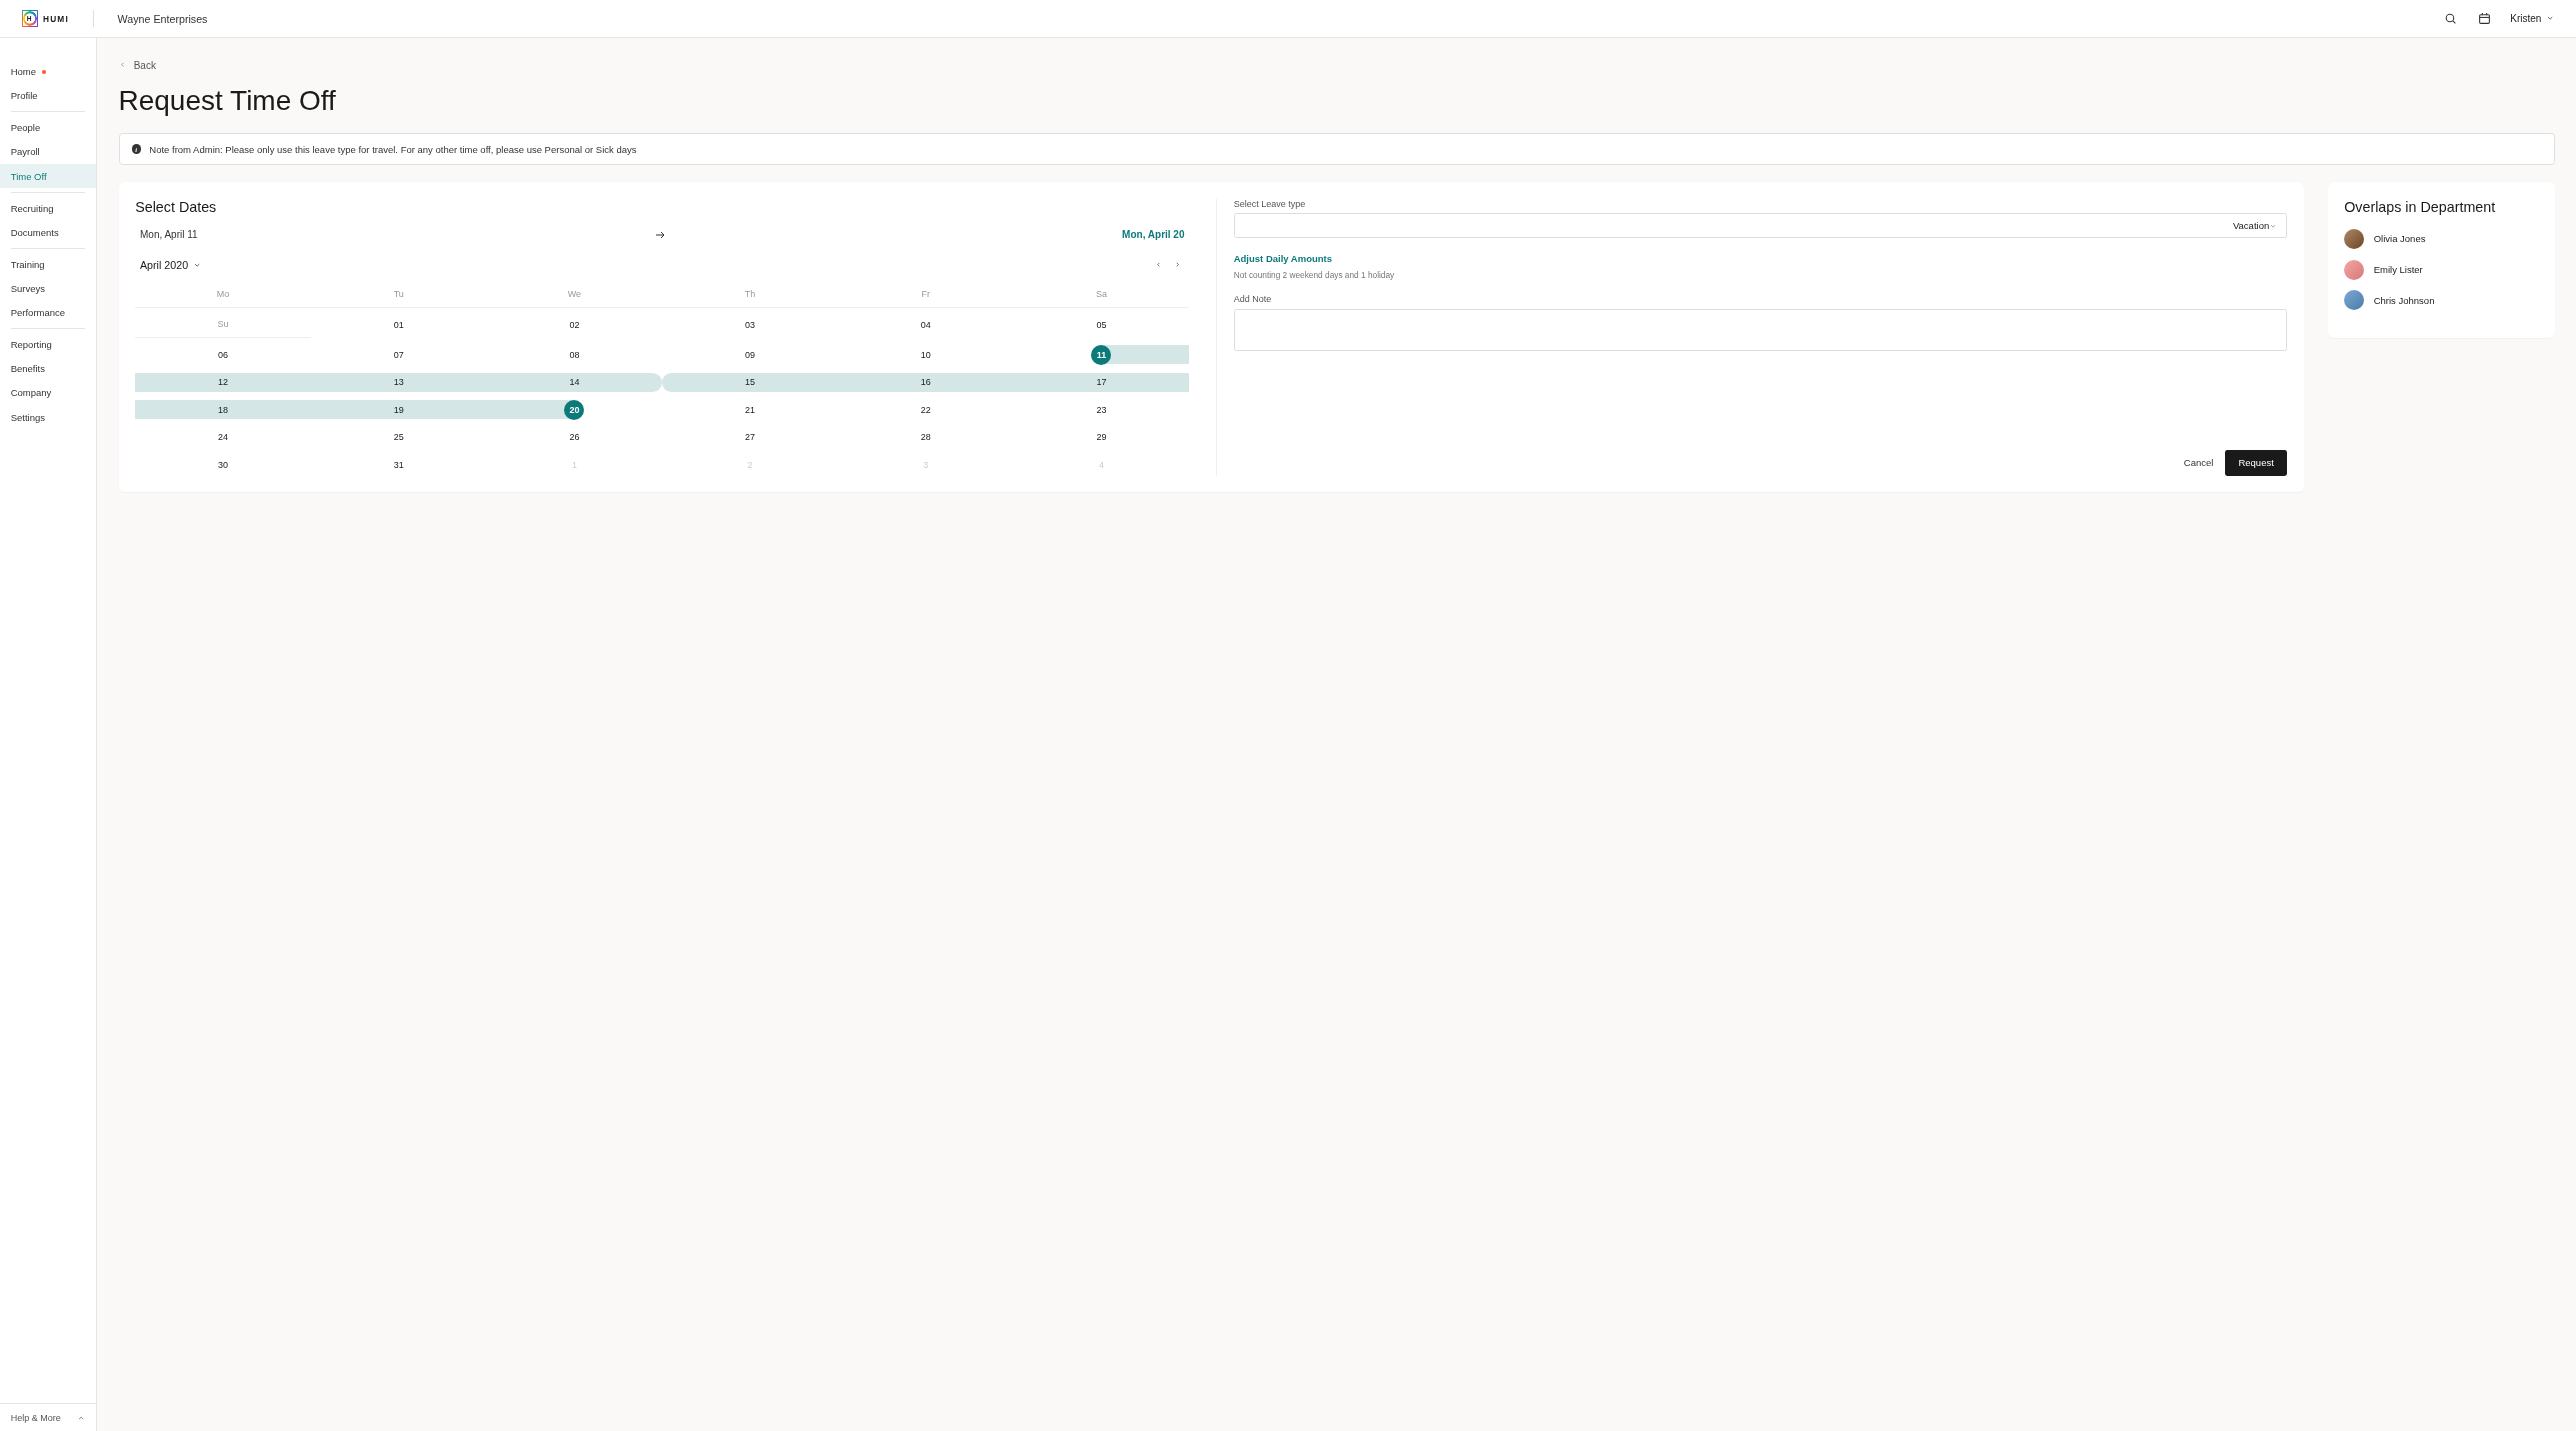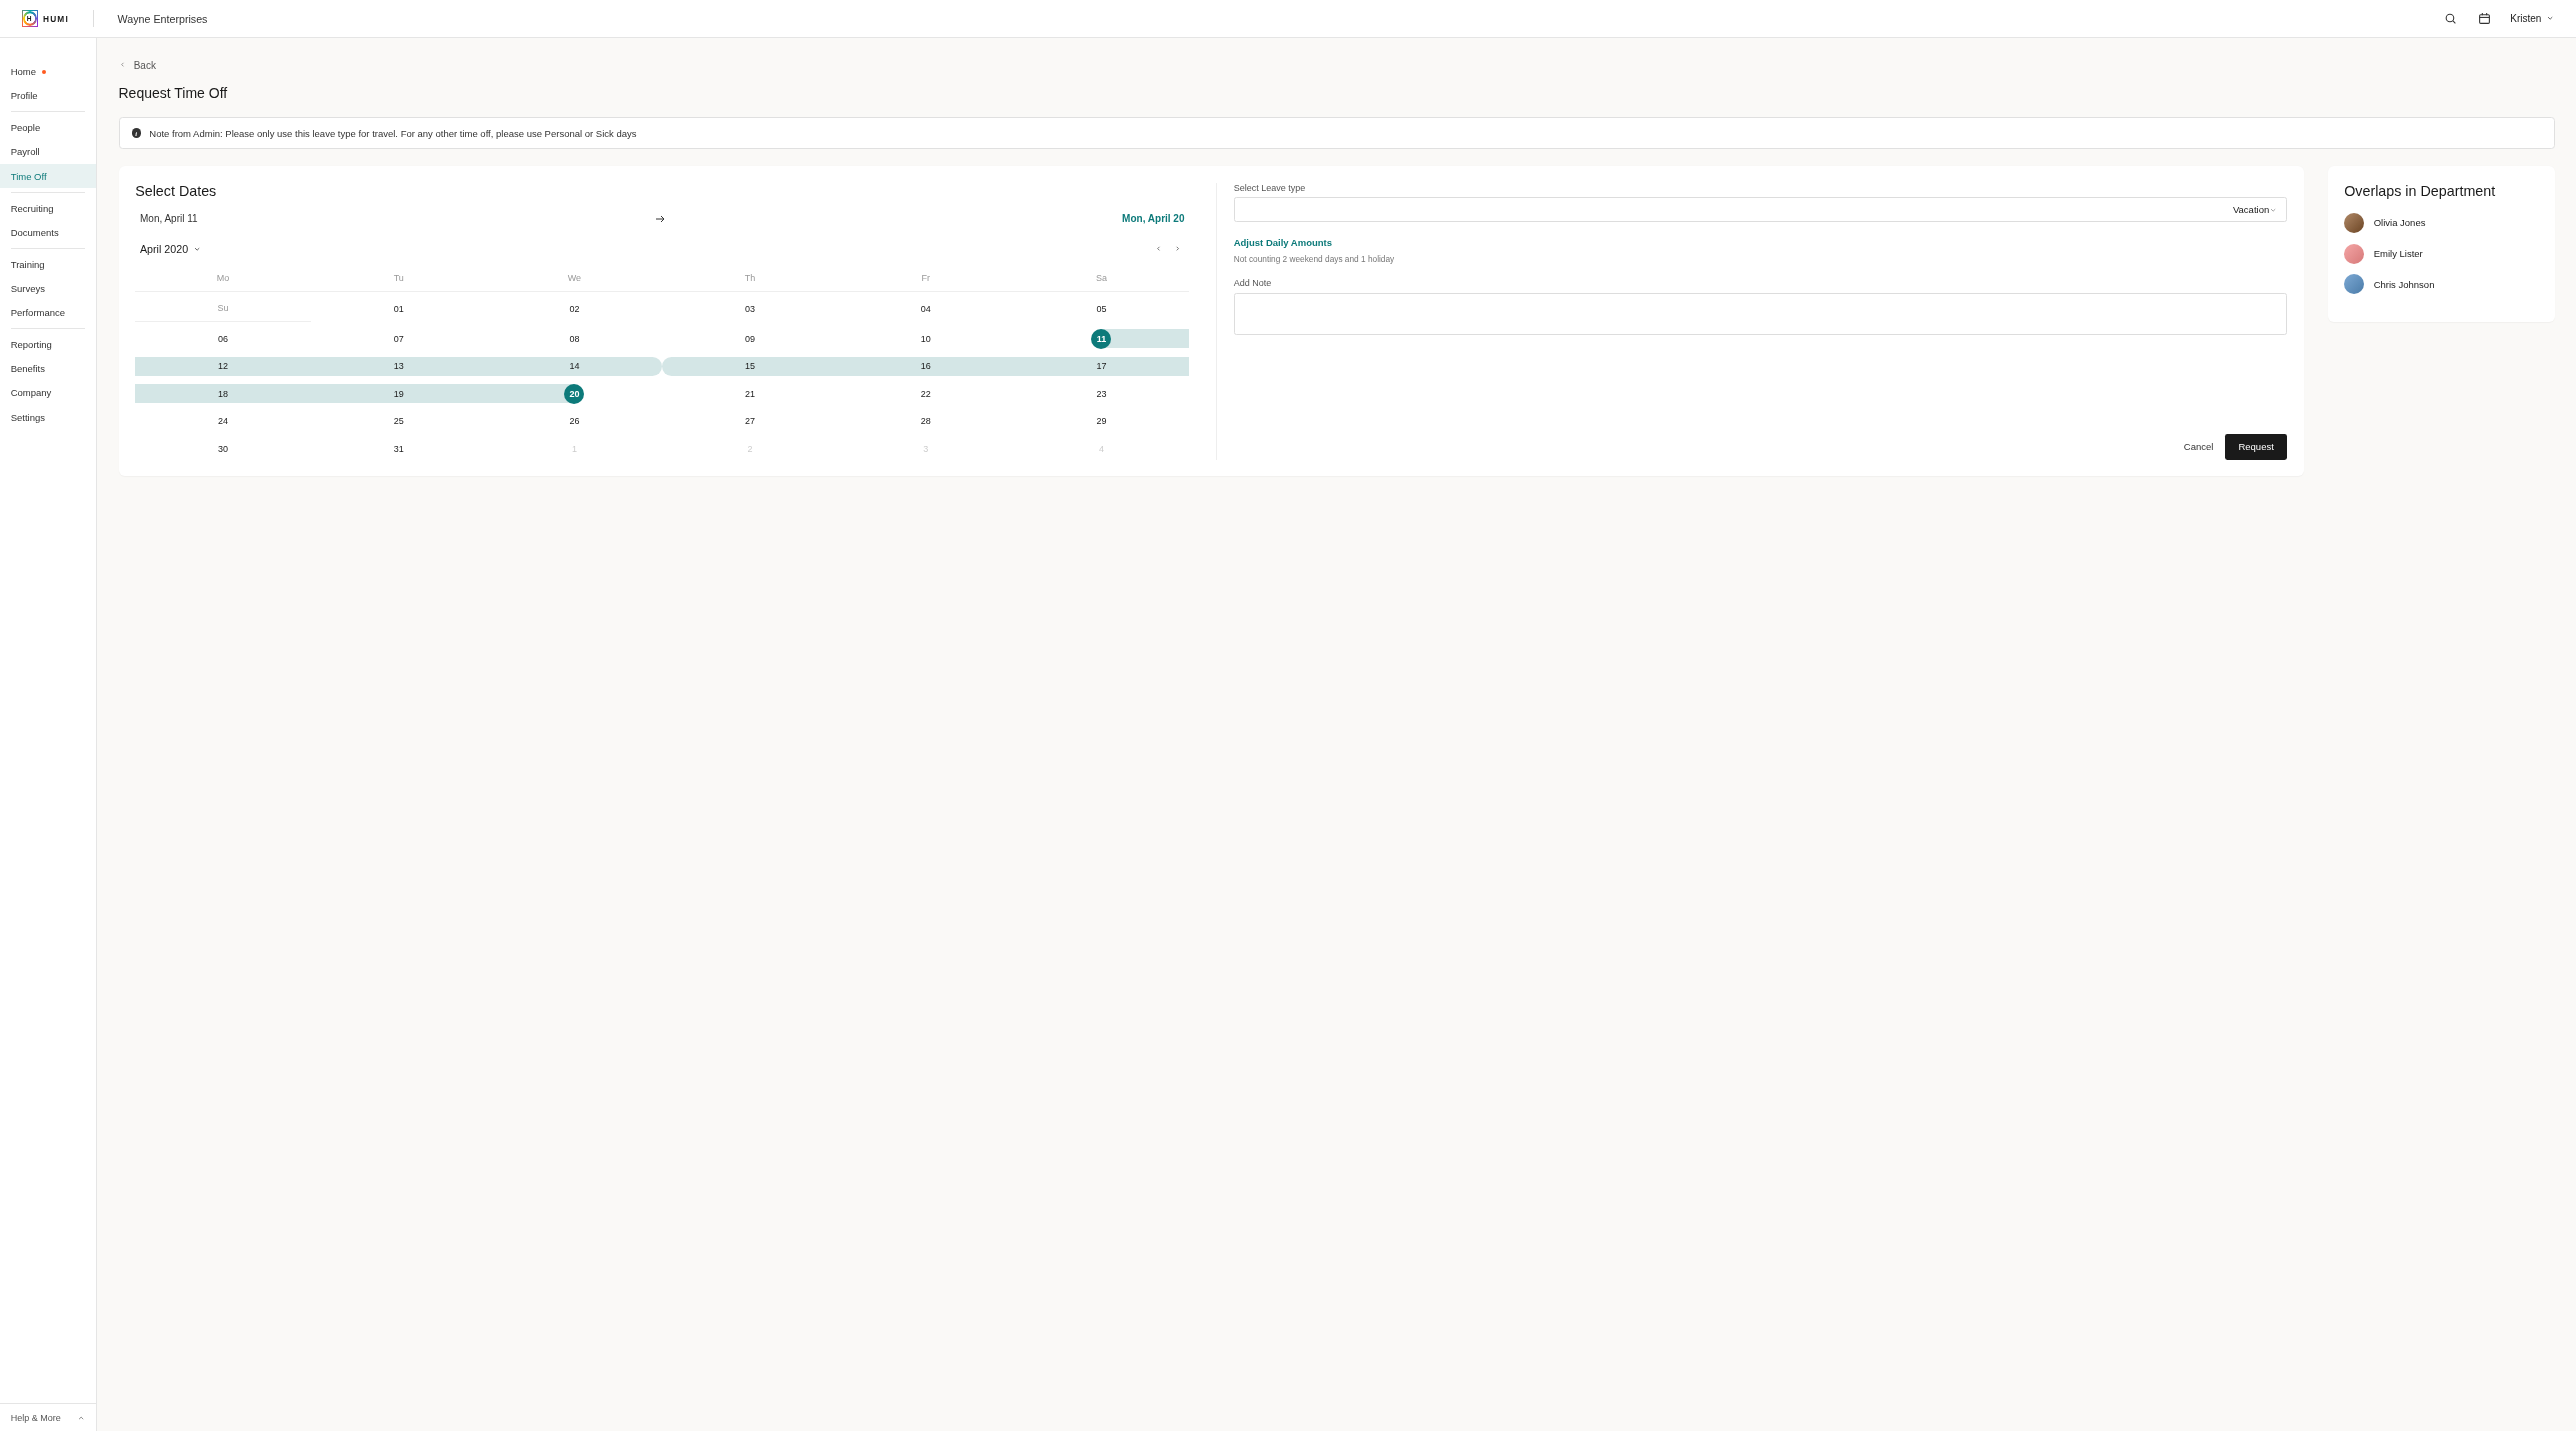--- a/index.html
+++ b/index.html
@@ -152,21 +152,21 @@
     .back-link {
       display: inline-flex;
       align-items: center;
       gap: 8px;
       color: #555;
       cursor: pointer;
       font-size: 10px;
       margin-bottom: 14px;
     }
     .page-title {
-      font-size: 14px;
+      font-size: 28px;
       font-weight: 500;
       margin-bottom: 16.7px;
     }
     
     .info-banner {
       display: flex;
       align-items: center;
       gap: 8.3px;
       padding: 9.5px 12px;
       background: #fff;

